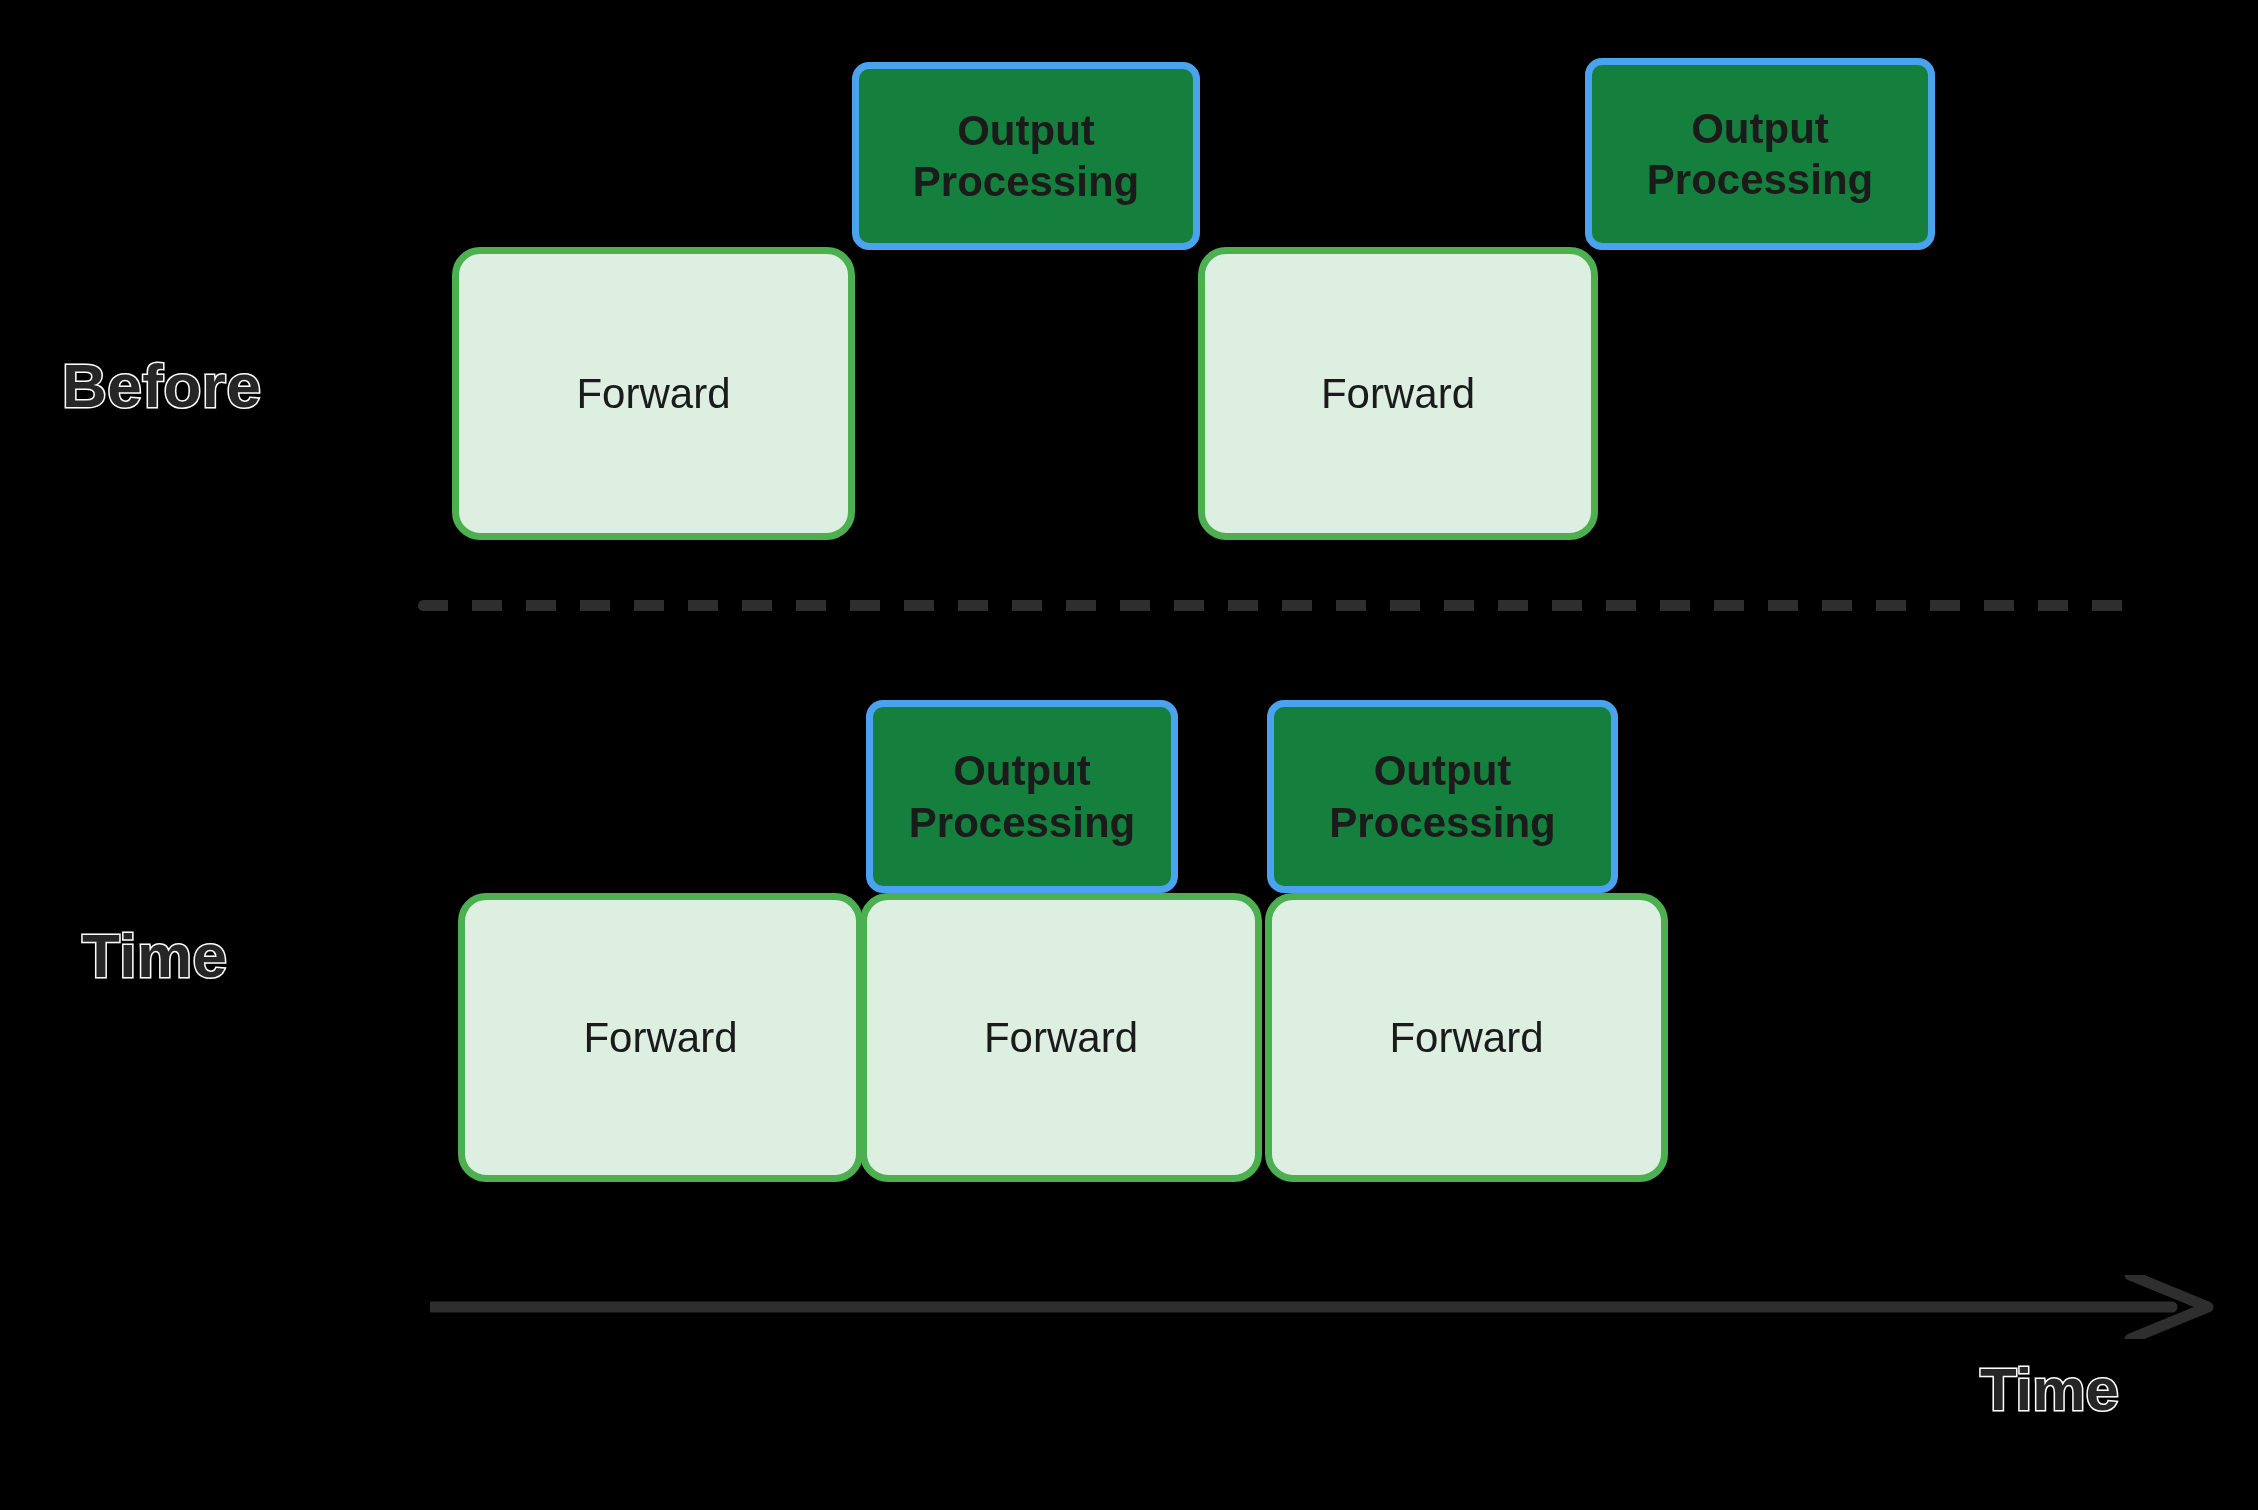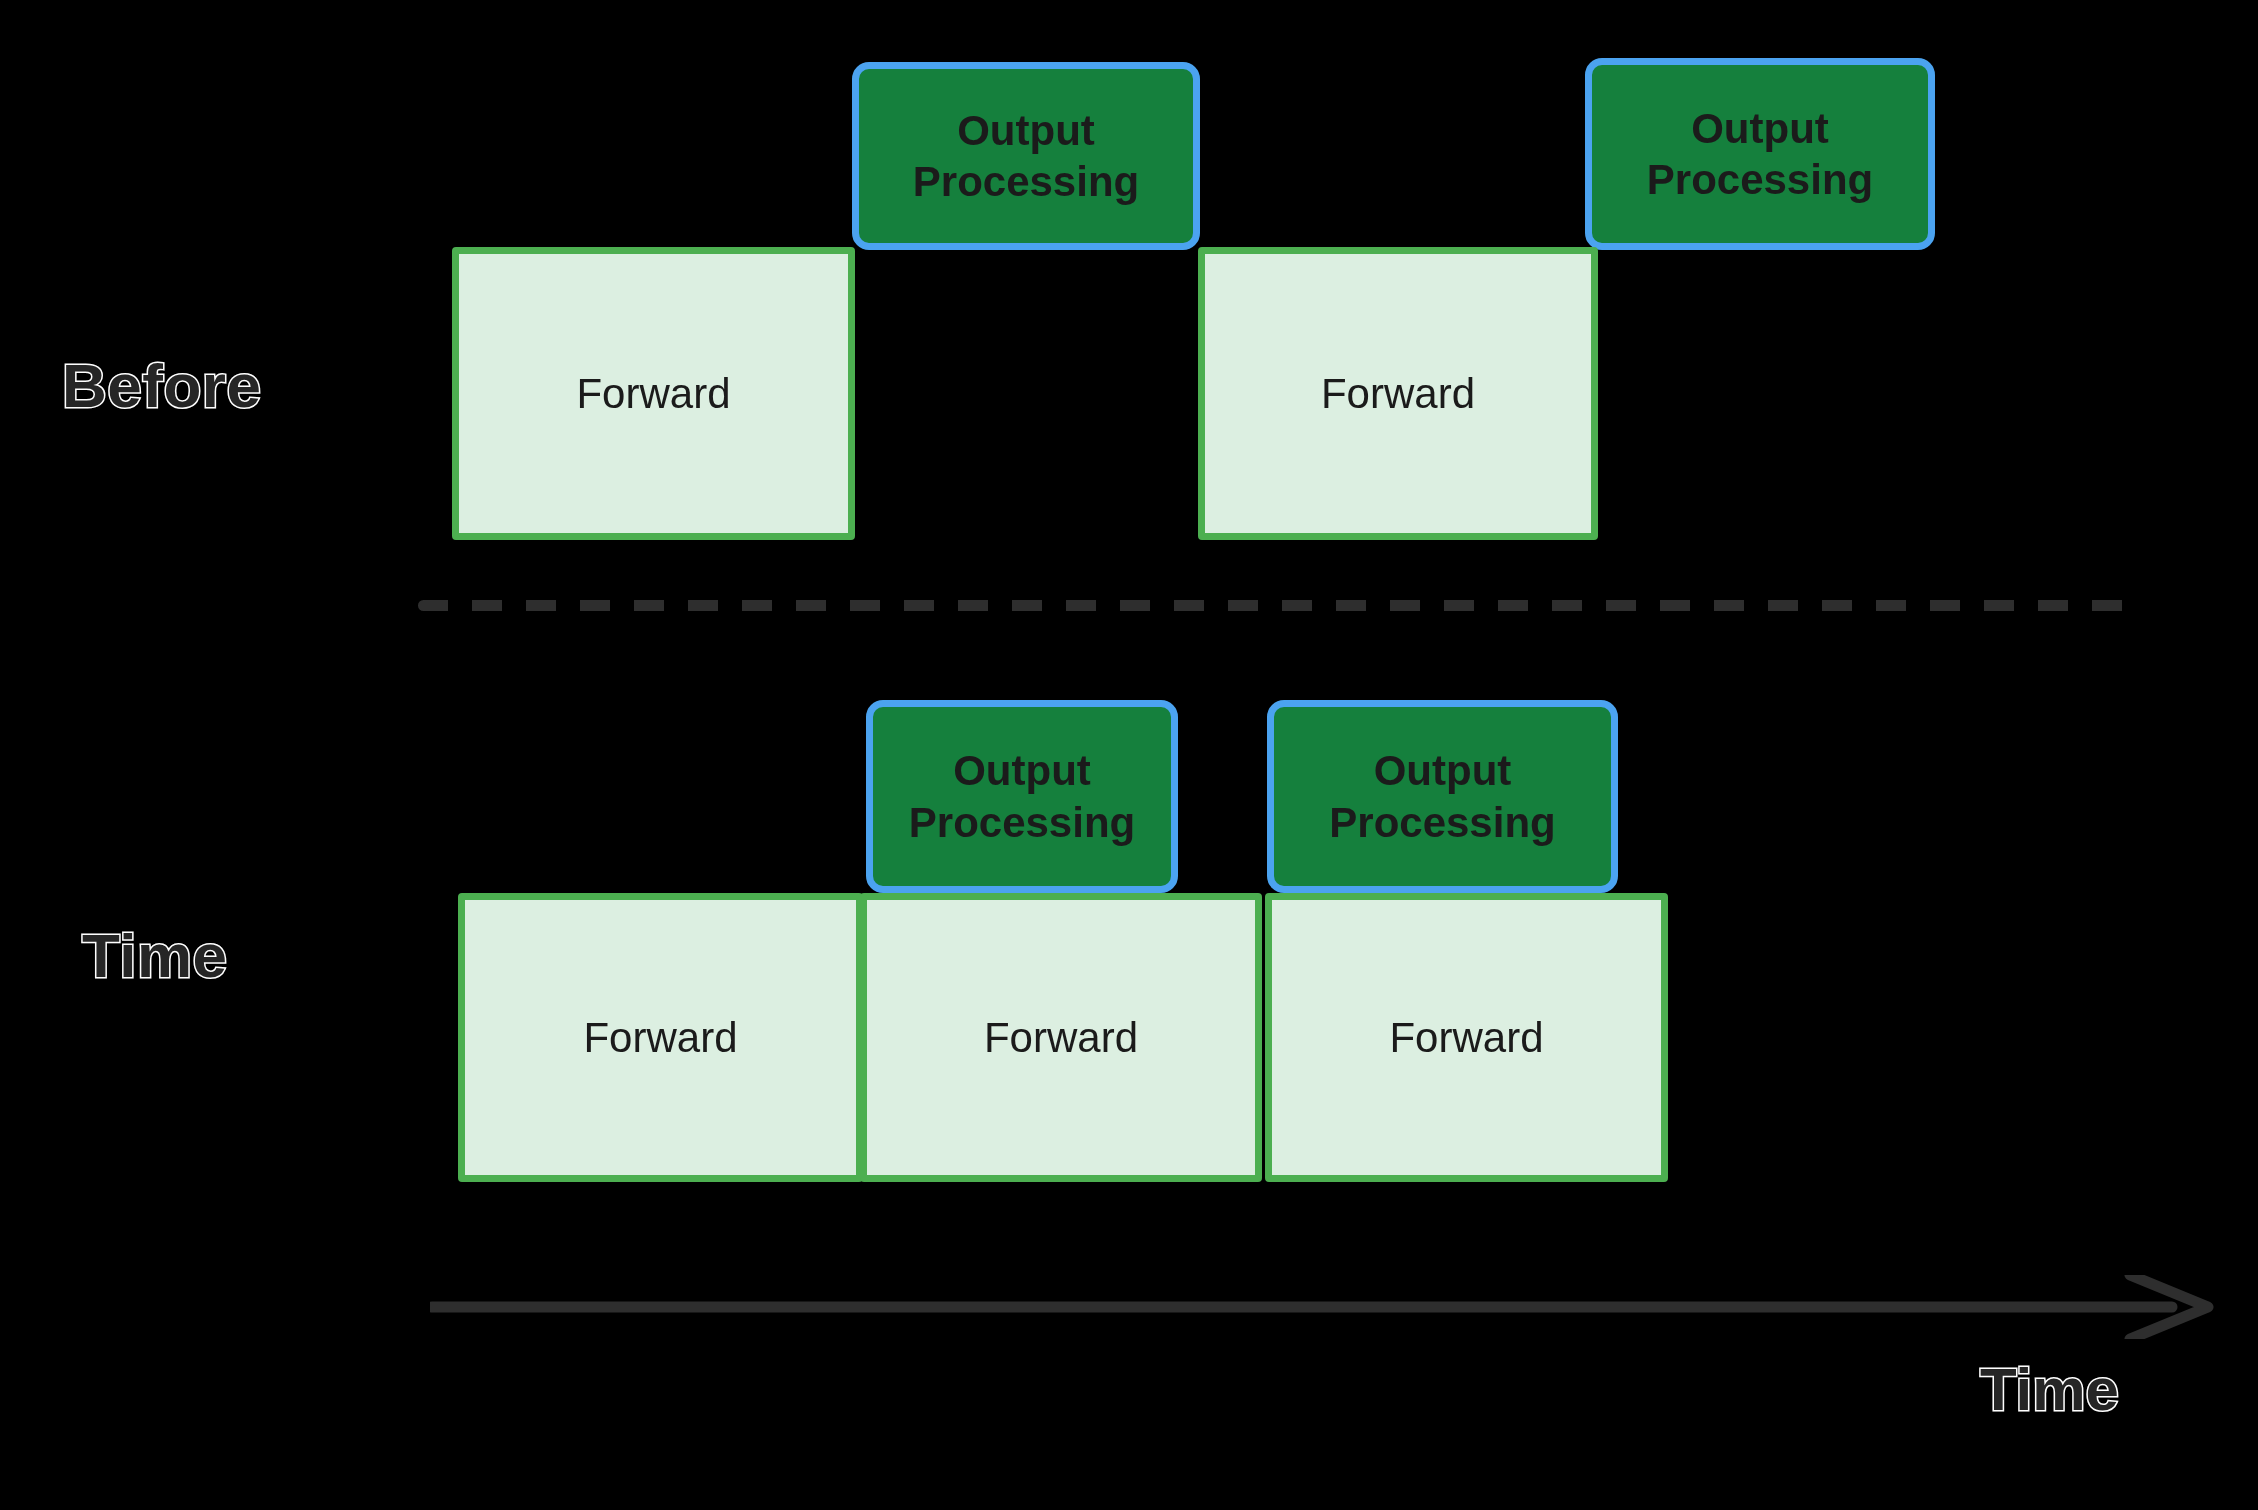--- a/index.html
+++ b/index.html
@@ -63,21 +63,21 @@
   .block .block-text {
     display: block;
     width: 100%;
     padding: 0 8px;
     box-sizing: border-box;
   }
 
   .block.forward {
     background: #dcefe1;
     border: 7px solid #4caf50;
-    border-radius: 4px;
+    border-radius: 28px;
     font-size: 42px;
   }
   .block.output {
     background: #15803d;
     border: 7px solid #4ba3f0;
     border-radius: 17px;
     font-size: 42px;
     font-weight: 600;
   }
 

